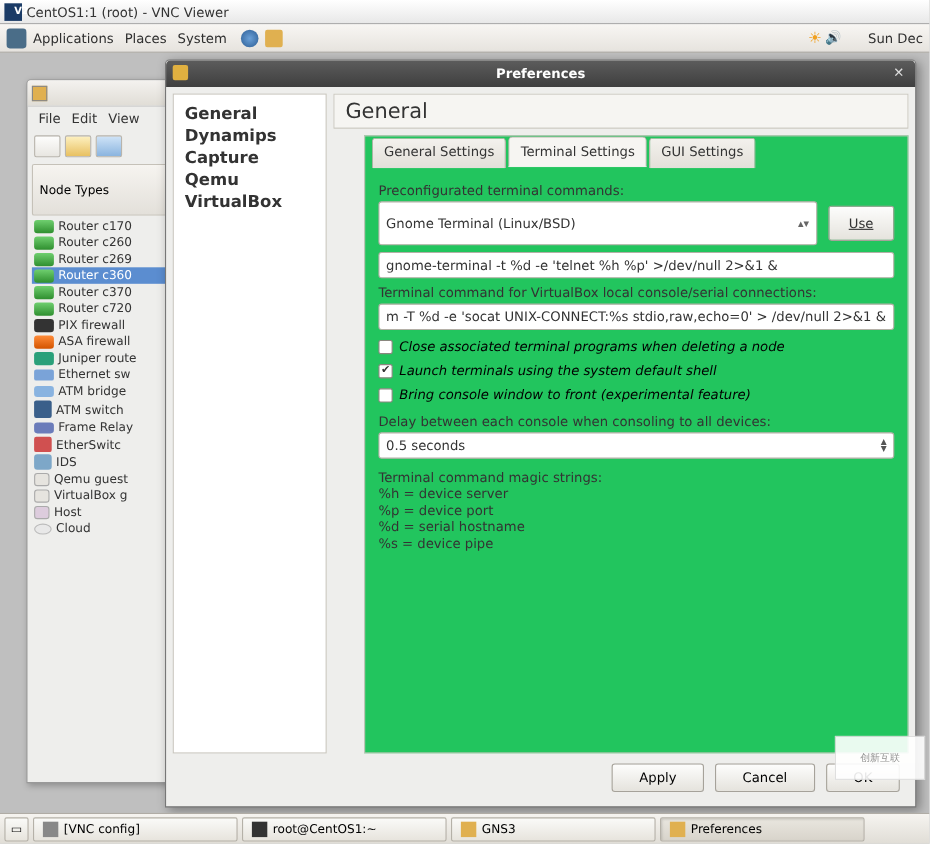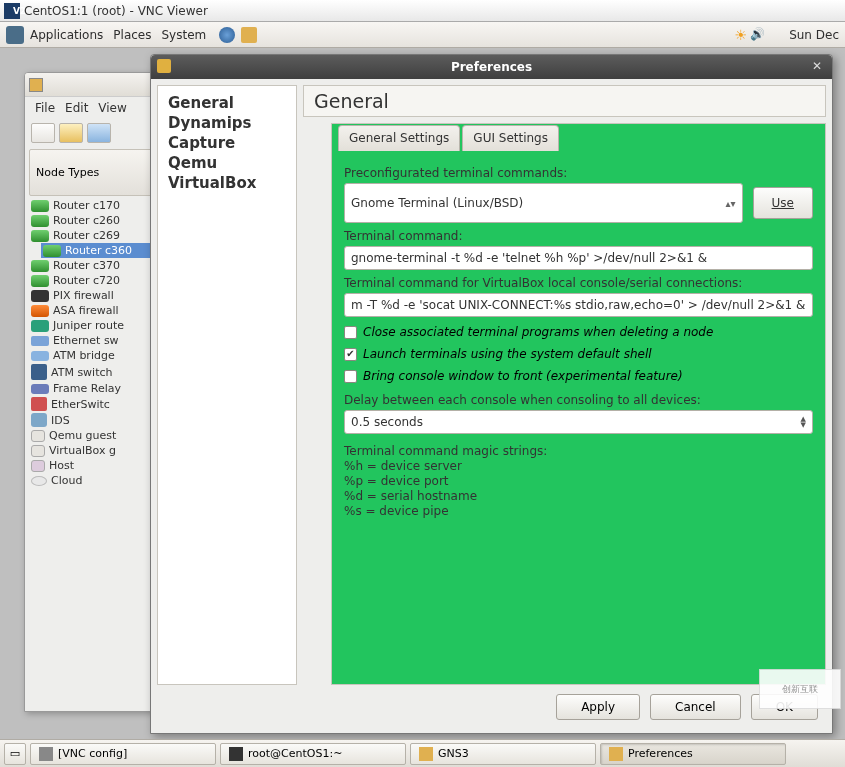--- a/index.html
+++ b/index.html
@@ -25,21 +25,21 @@
 .gns3-window { position:absolute; top:24px; left:24px; width:150px; height:640px; background:#eeeeec; border:1px solid #999; border-radius:4px 4px 0 0; box-shadow:2px 2px 6px rgba(0,0,0,0.25); overflow:hidden; }
 .gns3-tb { height:24px; background:linear-gradient(#f4f2ef,#e0ddd6); border-bottom:1px solid #ccc; display:flex; align-items:center; padding:2px 4px; gap:2px; }
 .gns3-tb .sq { width:14px; height:14px; border:1px solid #888; display:inline-block; }
 .gns3-menu { padding:4px 10px; font-size:12px; color:#333; display:flex; gap:10px; }
 .gns3-menu span { text-decoration:underline; text-decoration-color:transparent; }
 .toolbar-row { padding:4px 6px; display:flex; gap:4px; }
 .tb-btn { width:24px; height:20px; border:1px solid #b8b4ac; background:linear-gradient(#fdfdfc,#e8e6e1); border-radius:2px; }
 .panel-title { background:linear-gradient(#f6f4f0,#e3e0da); border:1px solid #c5c1b8; margin:2px 4px; padding:16px 6px; font-size:11px; border-radius:2px; }
 .node-list { margin:0 4px; }
 .node-row { display:flex; align-items:center; padding:1px 2px; font-size:11px; color:#333; gap:4px; white-space:nowrap; overflow:hidden; }
-.node-row.sel { background:#5b8dd0; color:#fff;margin-left:12px; }
+.node-row.sel { background:#5b8dd0; color:#fff; }
 .node-icon { width:18px; height:12px; border-radius:3px; display:inline-block; flex:none; }
 .router-i { background:linear-gradient(#6fcf6f,#2f8f2f); }
 .pix-i { background:#333; }
 .asa-i { background:linear-gradient(#ff8c3a,#d35400); }
 .jun-i { background:#2aa07a; }
 .eth-i { background:#7aa3d8; border-radius:2px; width:18px; height:10px; }
 .atm-i { background:#89b3e0; width:18px; height:10px; }
 .atmsw-i { background:#3a5f8a; width:16px; height:16px; border-radius:2px; }
 .fr-i { background:#6b7cba; width:18px; height:10px; }
 .esw-i { background:#d05050; width:16px; height:14px; border-radius:2px; }
@@ -218,38 +218,38 @@
           <div>Dynamips</div>
           <div>Capture</div>
           <div>Qemu</div>
           <div>VirtualBox</div>
         </div>
       <div class="content-col">
         <div class="section-head">General</div>
         <div class="tabbox">
           <div class="tabs" id="tabs">
               <div class="tab">General Settings</div>
+              <div class="tab active">Terminal Settings</div>
               <div class="tab">GUI Settings</div>
             </div>
 
           <div class="form-row">
             <label>Preconfigurated terminal commands:</label>
             <div class="line">
               <div class="combo">
                 <span>Gnome Terminal (Linux/BSD)</span>
                 <span class="arr">▴▾</span>
               </div>
               <div class="btn">
                 <span style="text-decoration:underline">Use</span>
               </div>
             </div>
           </div>
 
           <div class="form-row">
-            <label>Terminal command:</label>
             <input class="textin" value="gnome-terminal -t %d -e 'telnet %h %p' &gt;/dev/null 2&gt;&amp;1 &amp;" style="">
           </div>
 
           <div class="form-row">
             <label>Terminal command for VirtualBox local console/serial connections:</label>
             <input class="textin" value="m -T %d -e 'socat UNIX-CONNECT:%s stdio,raw,echo=0' &gt; /dev/null 2&gt;&amp;1 &amp;" style="">
           </div>
 
           <div class="cbrow">
             <span class="cb" id="cb1"></span>

